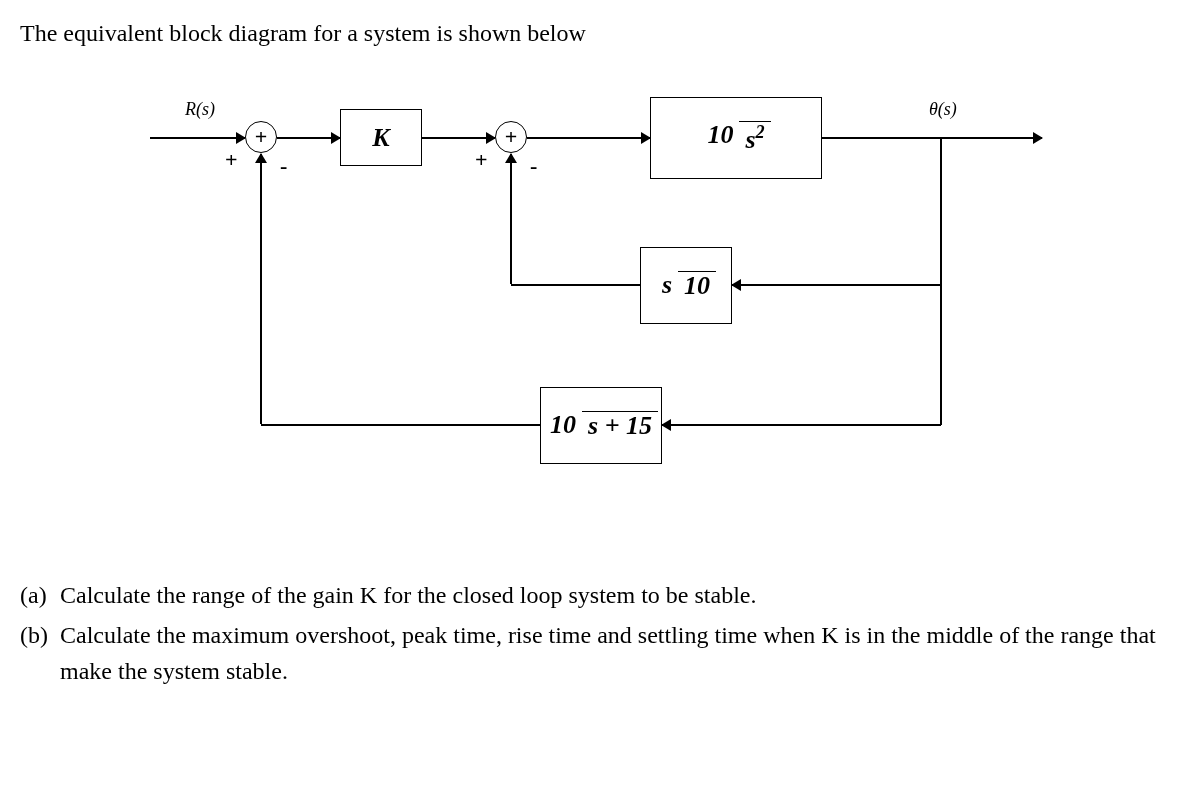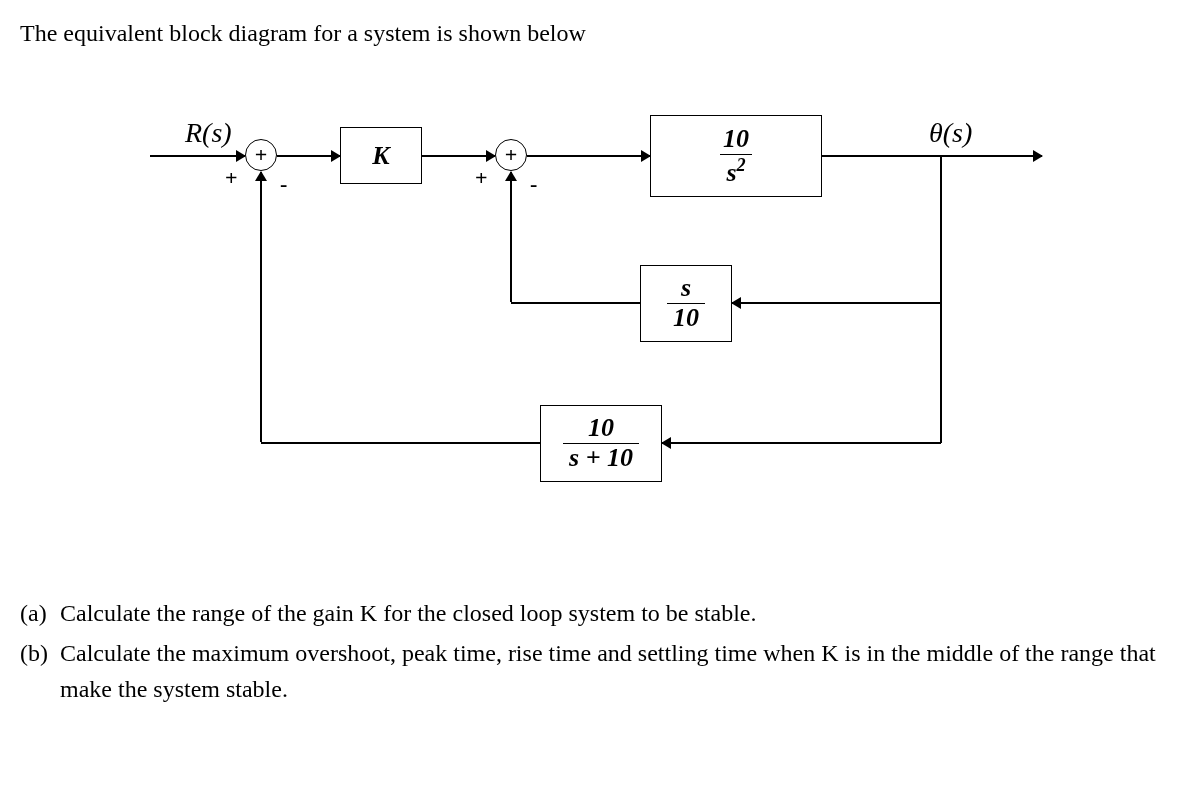--- a/index.html
+++ b/index.html
@@ -4,32 +4,32 @@
 <style>
   body {
     margin: 0;
     padding: 20px;
     font-family: "Times New Roman", serif;
     font-size: 24px;
     color: #000;
     background: #fff;
   }
   .title {
-    margin-bottom: 68px;
+    margin-bottom: 50px;
   }
   .diagram {
     position: relative;
     width: 1000px;
     height: 430px;
     margin-left: 120px;
   }
   .label {
     position: absolute;
     font-style: italic;
-    font-size: 28px;
+    font-size: 18px;
   }
   .block {
     position: absolute;
     border: 1.5px solid #000;
     background: #fff;
     display: flex;
     align-items: center;
     justify-content: center;
     font-style: italic;
     font-size: 26px;
@@ -48,22 +48,20 @@
     font-weight: bold;
     background: #fff;
   }
   .sign {
     position: absolute;
     font-size: 22px;
     font-weight: bold;
   }
   .frac {
     display: flex;
-    flex-direction: column;
-    align-items: center;
     line-height: 1.1;
   }
   .frac .num {
     padding: 0 6px;
   }
   .frac .den {
     border-top: 1.5px solid #000;
     padding: 0 6px;
     font-style: italic;
   }
@@ -168,21 +166,21 @@
 
   <div class="line hline" style="left:371px; top:187px; width:129px;"></div>
   <div class="line vline arrow-up" style="left:370px; top:57px; height:130px;"></div>
 
   <div class="line vline" style="left:800px; top:188px; height:140px;"></div>
   <div class="line hline arrow-left" style="left:522px; top:327px; width:279px;"></div>
 
   <div class="block" style="left:400px; top:290px; width:120px; height:75px;">
     <div class="frac">
       <div class="num">10</div>
-      <div class="den" style="font-style:italic;">s + 10</div>
+      <div class="den" style="font-style:italic;">s + 15</div>
     </div>
   </div>
 
   <div class="line hline" style="left:121px; top:327px; width:279px;"></div>
   <div class="line vline arrow-up" style="left:120px; top:57px; height:270px;"></div>
 
 </div>
 
 <div class="questions">
   <div class="q-item">

